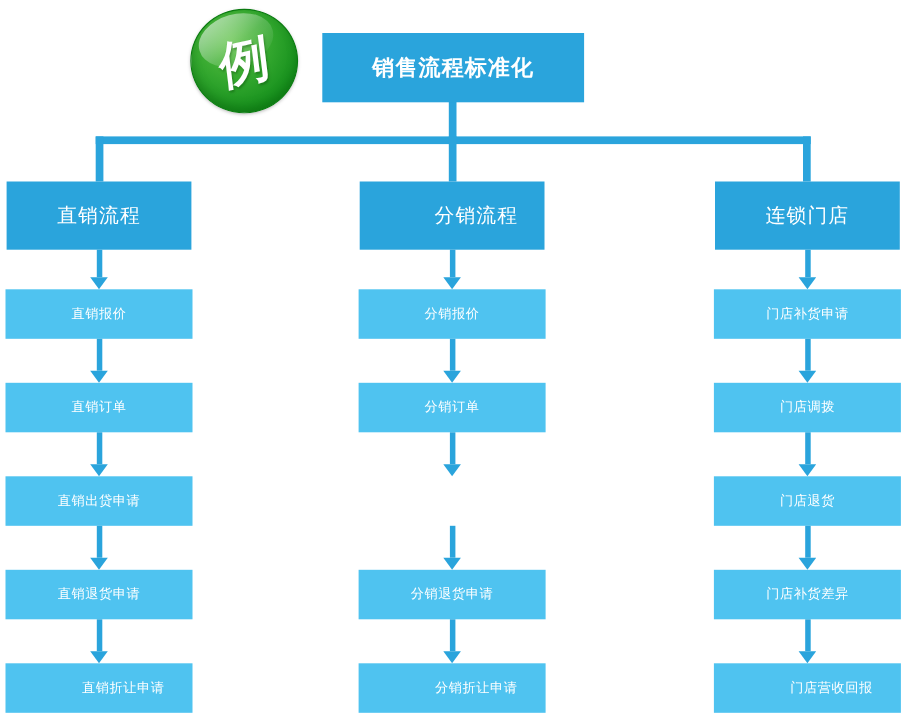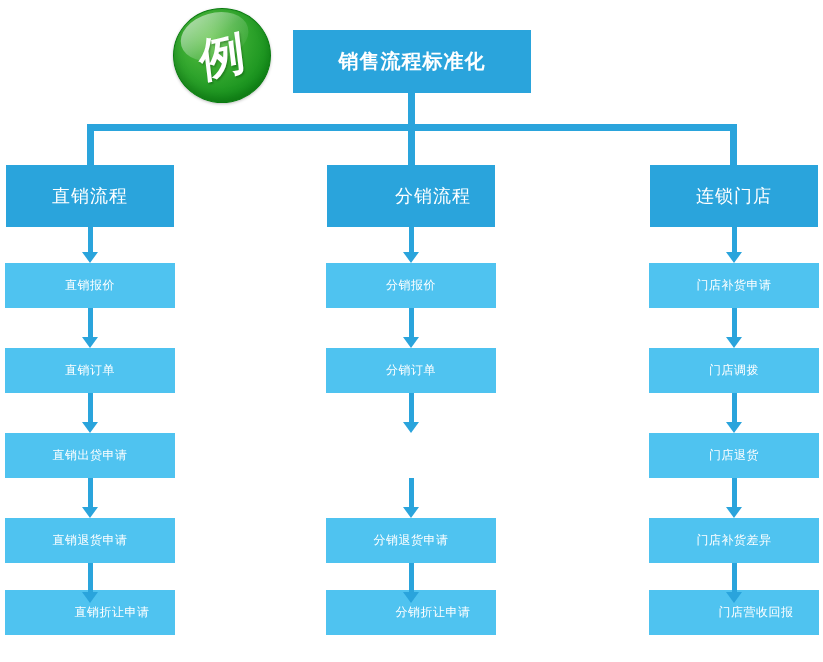--- a/index.html
+++ b/index.html
@@ -47,21 +47,21 @@
     font-size: 18px; letter-spacing: 1px;
   }
   .item-box {
     width: 170px; height: 45px;
     background: var(--light-blue);
     font-size: 12px; letter-spacing: 0.5px;
   }
   .h1 { left: 6px; }   .h2 { left: 327px; padding-left: 44px; }  .h3 { left: 650px; }
   .col1 { left: 5px; } .col2 { left: 326px; text-align: right; } .col3 { left: 649px; }
   .r0 { top: 263px; } .r1 { top: 348px; } .r2 { top: 433px; }
-  .r3 { top: 518px; } .r4 { top: 590px; padding-left: 44px; }
+  .r3 { top: 518px; } .r4 { top: 603px; padding-left: 44px; }
 
   
   .arrow {
     position: absolute;
     width: 16px;
     display: flex;
     flex-direction: column;
     align-items: center;
   }
   .arrow-shaft { width: 5px; flex: 1; background: var(--primary-blue); }

